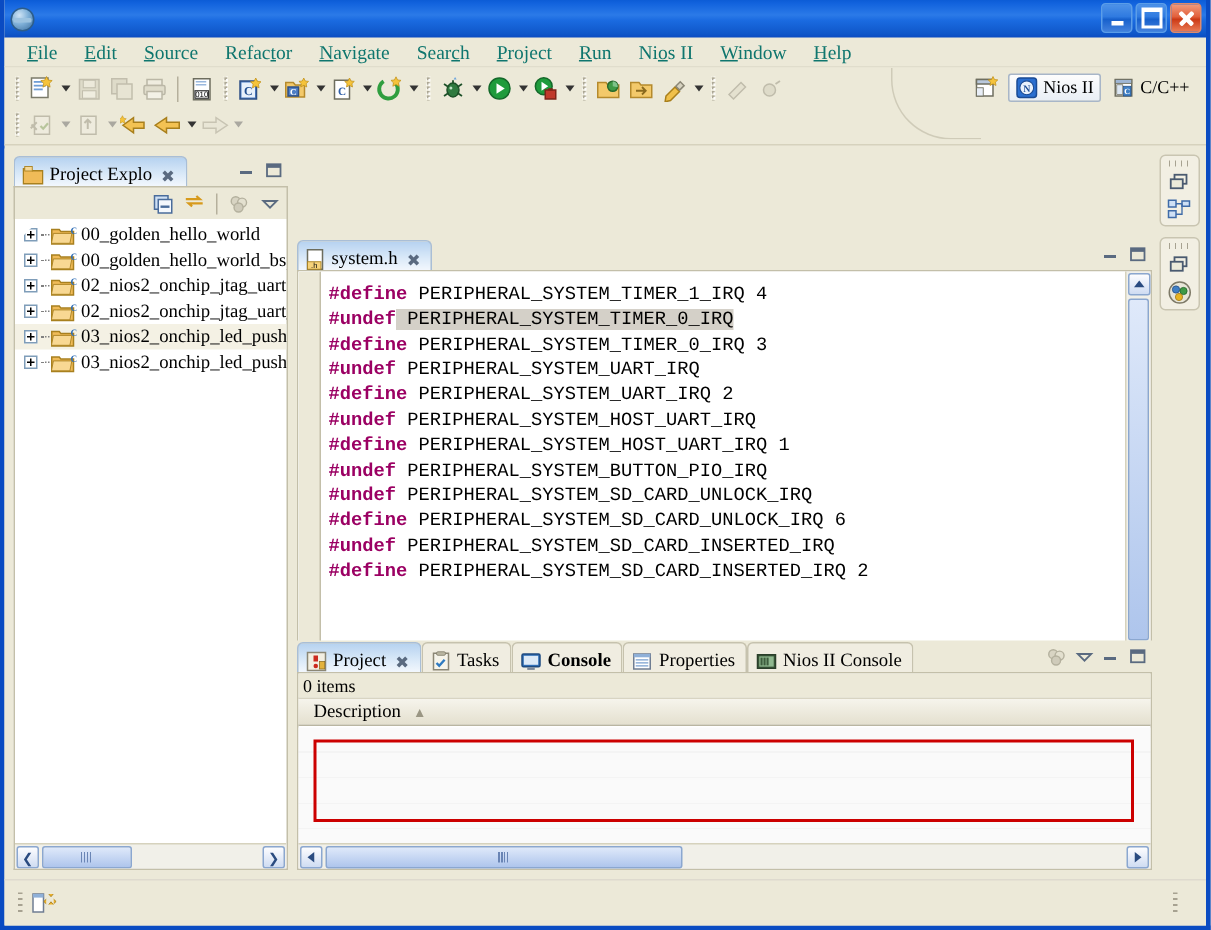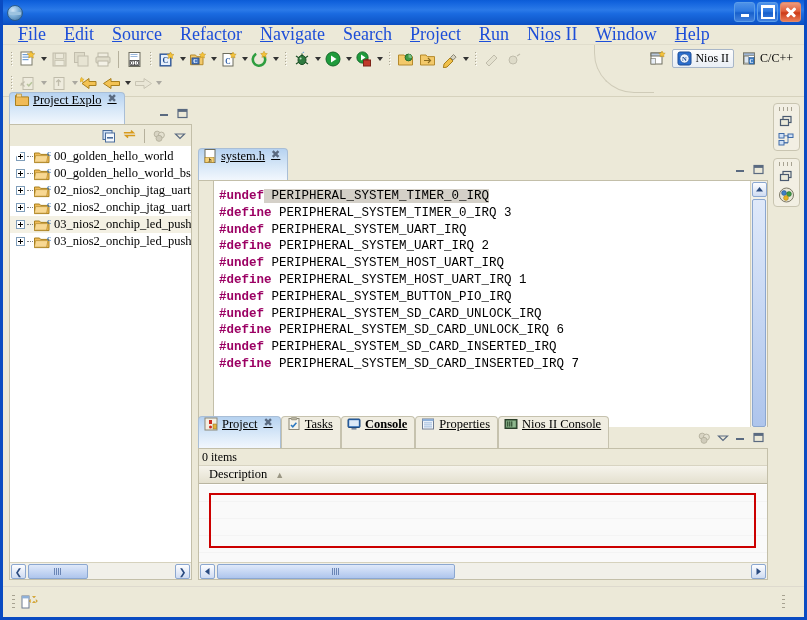--- a/index.html
+++ b/index.html
@@ -72,21 +72,21 @@
   .wbtn.close .x1 { transform: rotate(45deg); }
   .wbtn.close .x2 { transform: rotate(-45deg); }
 
   
   #menubar {
     height: 20px; background: #ece9d8;
     display: flex; align-items: center; padding-left: 6px;
     border-bottom: 1px solid #e0ddcc;
   }
   .menu-item {
-    padding: 2px 9px; font-size: 18px; color: #1d4ed8;
+    padding: 2px 9px; font-size: 13px; color: #0f766e;
     font-family: "Liberation Serif", serif; cursor: default;
     white-space: nowrap;
   }
   .menu-item u { text-decoration: underline; }
 
   
   #toolbar {
     background: #ece9d8; border-bottom: 1px solid #d6d2bd;
     padding: 2px 0 1px 0; position: relative;
   }
@@ -141,25 +141,25 @@
   
   .view {
     position: absolute;
     background: #ece9d8;
   }
   .vtabs {
     display: flex; align-items: flex-end; height: 21px;
     position: relative;
   }
   .vtab {
-    display: flex; align-items: flex-start; gap: 4px;
-    height: 32px; padding: 0 7px 0 5px;
+    display: flex; align-items: flex-end; gap: 4px;
+    height: 20px; padding: 0 7px 0 5px;
     font-size: 12.5px; font-family: "Liberation Serif", serif;
     border-top-left-radius: 4px; border-top-right-radius: 4px;
-    white-space: nowrap; position: relative; text-decoration: underline;
+    white-space: nowrap; position: relative;
   }
   .vtab.active {
     background: linear-gradient(to bottom, #b6d2f0 0%, #d8e8f8 55%, #f2f7fd 100%);
     border: 1px solid #a9bed6; border-bottom: none;
   }
   .vtab.inactive { color: #000; border: 1px solid transparent; border-bottom: none; }
   .vtab.inactive.bordered {
     border-color: #c6c2ae; background: #f0ede1;
   }
   .tabclose {
@@ -737,31 +737,32 @@
               </svg>
           </div>
         </div>
       </div>
 
       <div class="panel-body">
         <div id="ed-area">
           <div id="ed-gutter"></div>
           <div id="ed-code">
             <div class="cl" style="height:7px;overflow:hidden;line-height:7px;color:#9b0063;font-weight:bold;"> </div>
+            <div class="cl"><span class="kw">#define</span><span> PERIPHERAL_SYSTEM_TIMER_1_IRQ 4</span></div>
             <div class="cl"><span class="kw">#undef</span><span class="hl"> PERIPHERAL_SYSTEM_TIMER_0_IRQ</span></div>
             <div class="cl"><span class="kw">#define</span><span> PERIPHERAL_SYSTEM_TIMER_0_IRQ 3</span></div>
             <div class="cl"><span class="kw">#undef</span><span> PERIPHERAL_SYSTEM_UART_IRQ</span></div>
             <div class="cl"><span class="kw">#define</span><span> PERIPHERAL_SYSTEM_UART_IRQ 2</span></div>
             <div class="cl"><span class="kw">#undef</span><span> PERIPHERAL_SYSTEM_HOST_UART_IRQ</span></div>
             <div class="cl"><span class="kw">#define</span><span> PERIPHERAL_SYSTEM_HOST_UART_IRQ 1</span></div>
             <div class="cl"><span class="kw">#undef</span><span> PERIPHERAL_SYSTEM_BUTTON_PIO_IRQ</span></div>
             <div class="cl"><span class="kw">#undef</span><span> PERIPHERAL_SYSTEM_SD_CARD_UNLOCK_IRQ</span></div>
             <div class="cl"><span class="kw">#define</span><span> PERIPHERAL_SYSTEM_SD_CARD_UNLOCK_IRQ 6</span></div>
             <div class="cl"><span class="kw">#undef</span><span> PERIPHERAL_SYSTEM_SD_CARD_INSERTED_IRQ</span></div>
-            <div class="cl"><span class="kw">#define</span><span> PERIPHERAL_SYSTEM_SD_CARD_INSERTED_IRQ 7</span></div>
+            <div class="cl"><span class="kw">#define</span><span> PERIPHERAL_SYSTEM_SD_CARD_INSERTED_IRQ 2</span></div>
             <div class="cl">&nbsp;</div>
           </div>
         </div>
 
         <div class="sbv">
           <div class="sb-btn" style="left:0;top:0;">
             <svg width="9" height="7" viewBox="0 0 9 7">
                 <path d="M4.5 1 l3.5 4.5 h-7z" fill="#2a4b80"></path>
               </svg>
           </div>

